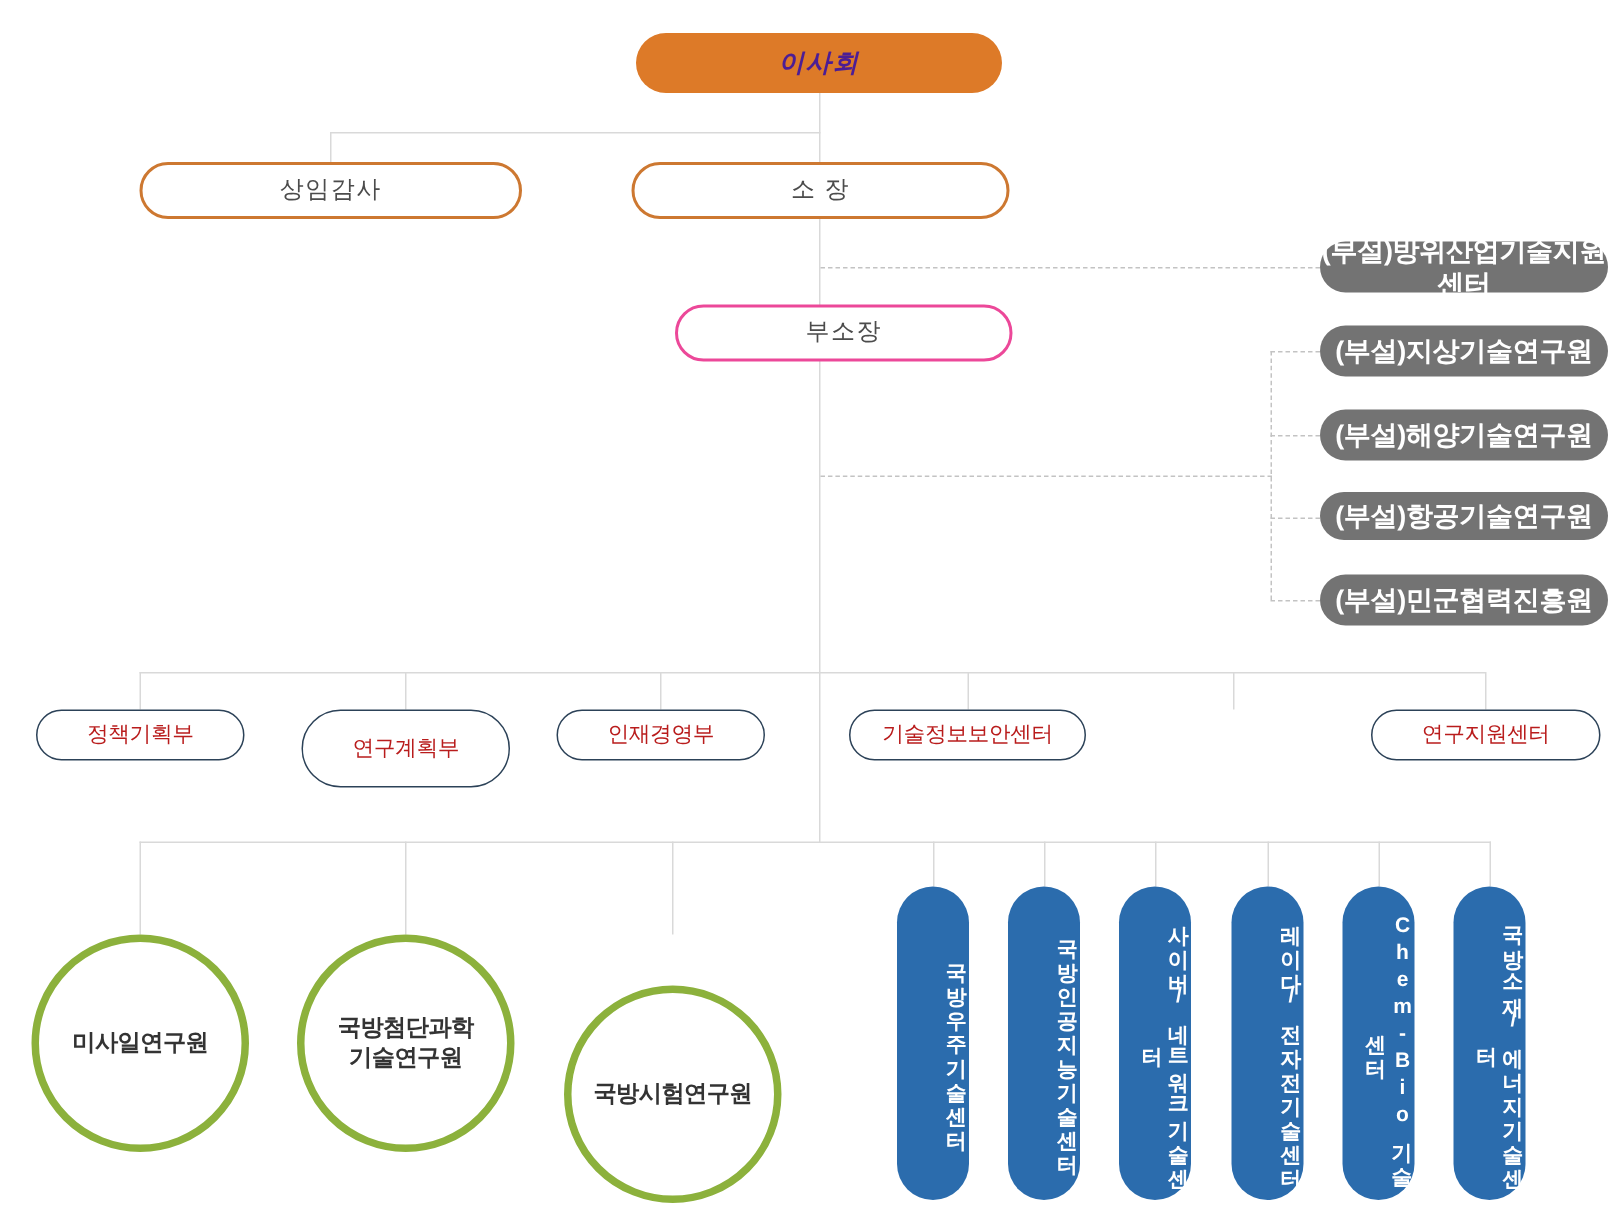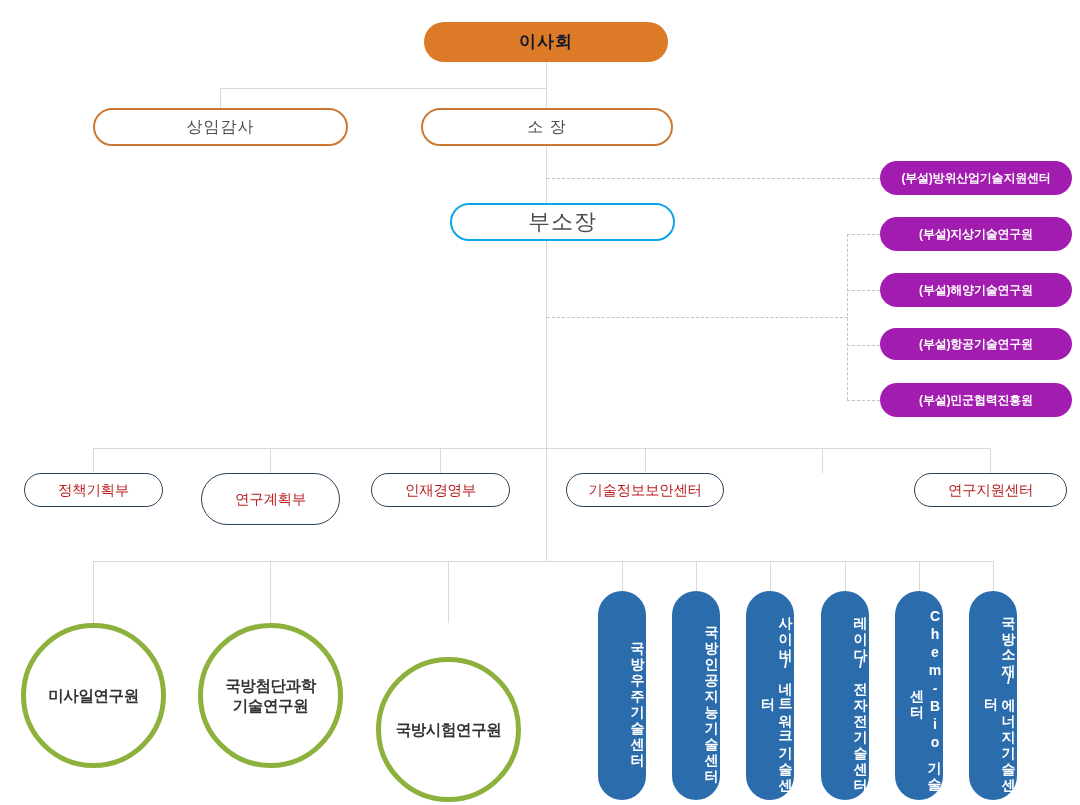--- a/index.html
+++ b/index.html
@@ -32,50 +32,51 @@
     align-items:center;
     justify-content:center;
     text-align:center;
     line-height:1.25;
     white-space:pre-line;
   }
 
   
   .n-board{
     background:#dd7a28;
-    color:#0f172a;
+    color:#4c1d95;
     border-radius:999px;
     font-size:17px;
     font-weight:600;
     letter-spacing:1px;
+    font-style:italic;
   }
   
   .n-orange{
     background:#ffffff;
     border:2px solid #cd7831;
     color:#4c4c4c;
     border-radius:999px;
     font-size:16px;
     letter-spacing:1px;
   }
   
   .n-gold{
     background:#ffffff;
-    border:2px solid #0ea5e9;
+    border:2px solid #ec4899;
     color:#4c4c4c;
     border-radius:999px;
-    font-size:22px;
+    font-size:16px;
     letter-spacing:1px;
   }
   
   .n-slate{
-    background:#a21caf;
+    background:#737373;
     color:#ffffff;
     border-radius:999px;
-    font-size:12px;
+    font-size:18px;
     font-weight:600;
     letter-spacing:-0.2px;
   }
   
   .n-dept{
     background:#ffffff;
     border:1.6px solid #2c4258;
     color:#b91c1c;
     border-radius:999px;
     font-size:14.5px;

